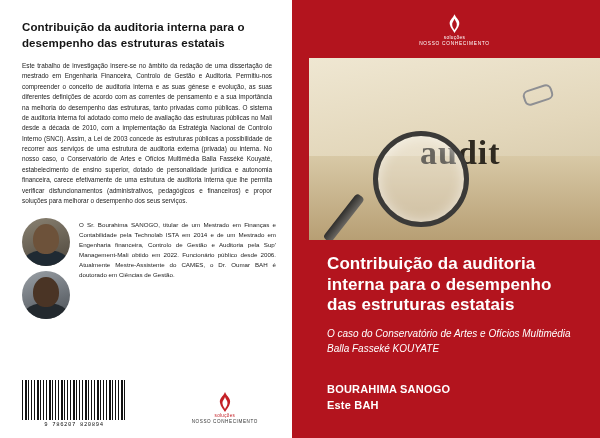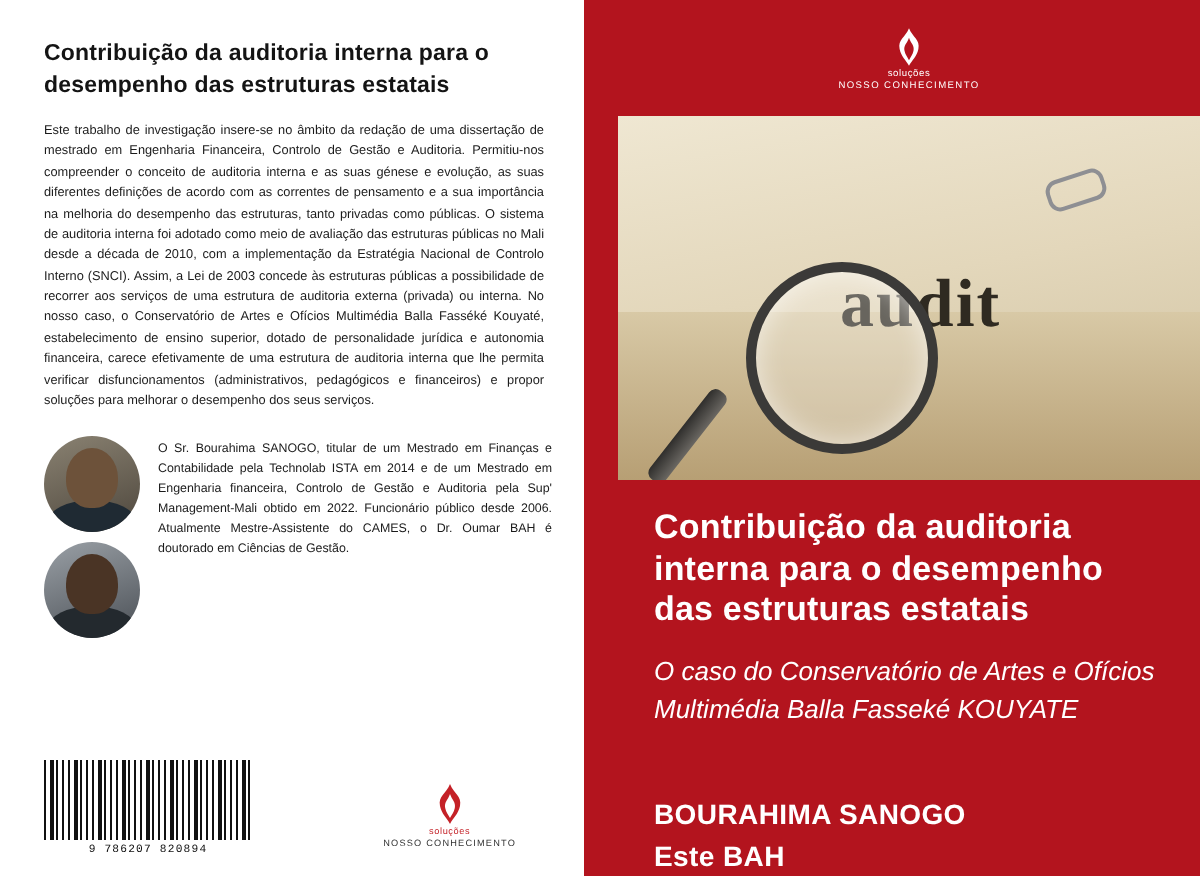--- a/index.html
+++ b/index.html
@@ -249,29 +249,30 @@
     display: flex;
     flex-direction: column;
   }
   .front-title {
     font-size: 17px;
     font-weight: bold;
     line-height: 1.22;
     letter-spacing: 0.1px;
   }
   .front-subtitle {
-    font-size: 13px;
+    font-size: 10px;
     font-style: italic;
     line-height: 1.45;
     margin-top: 11px;
     color: #ffffff;
   }
   .front-authors {
     margin-top: auto;
-    font-size: 14px;
+    padding-bottom: 24px;
+    font-size: 11px;
     font-weight: bold;
     line-height: 1.45;
     letter-spacing: 0.2px;
   }
 </style>
 </head>
 <body>
 
 <div class="cover-wrap">
 

